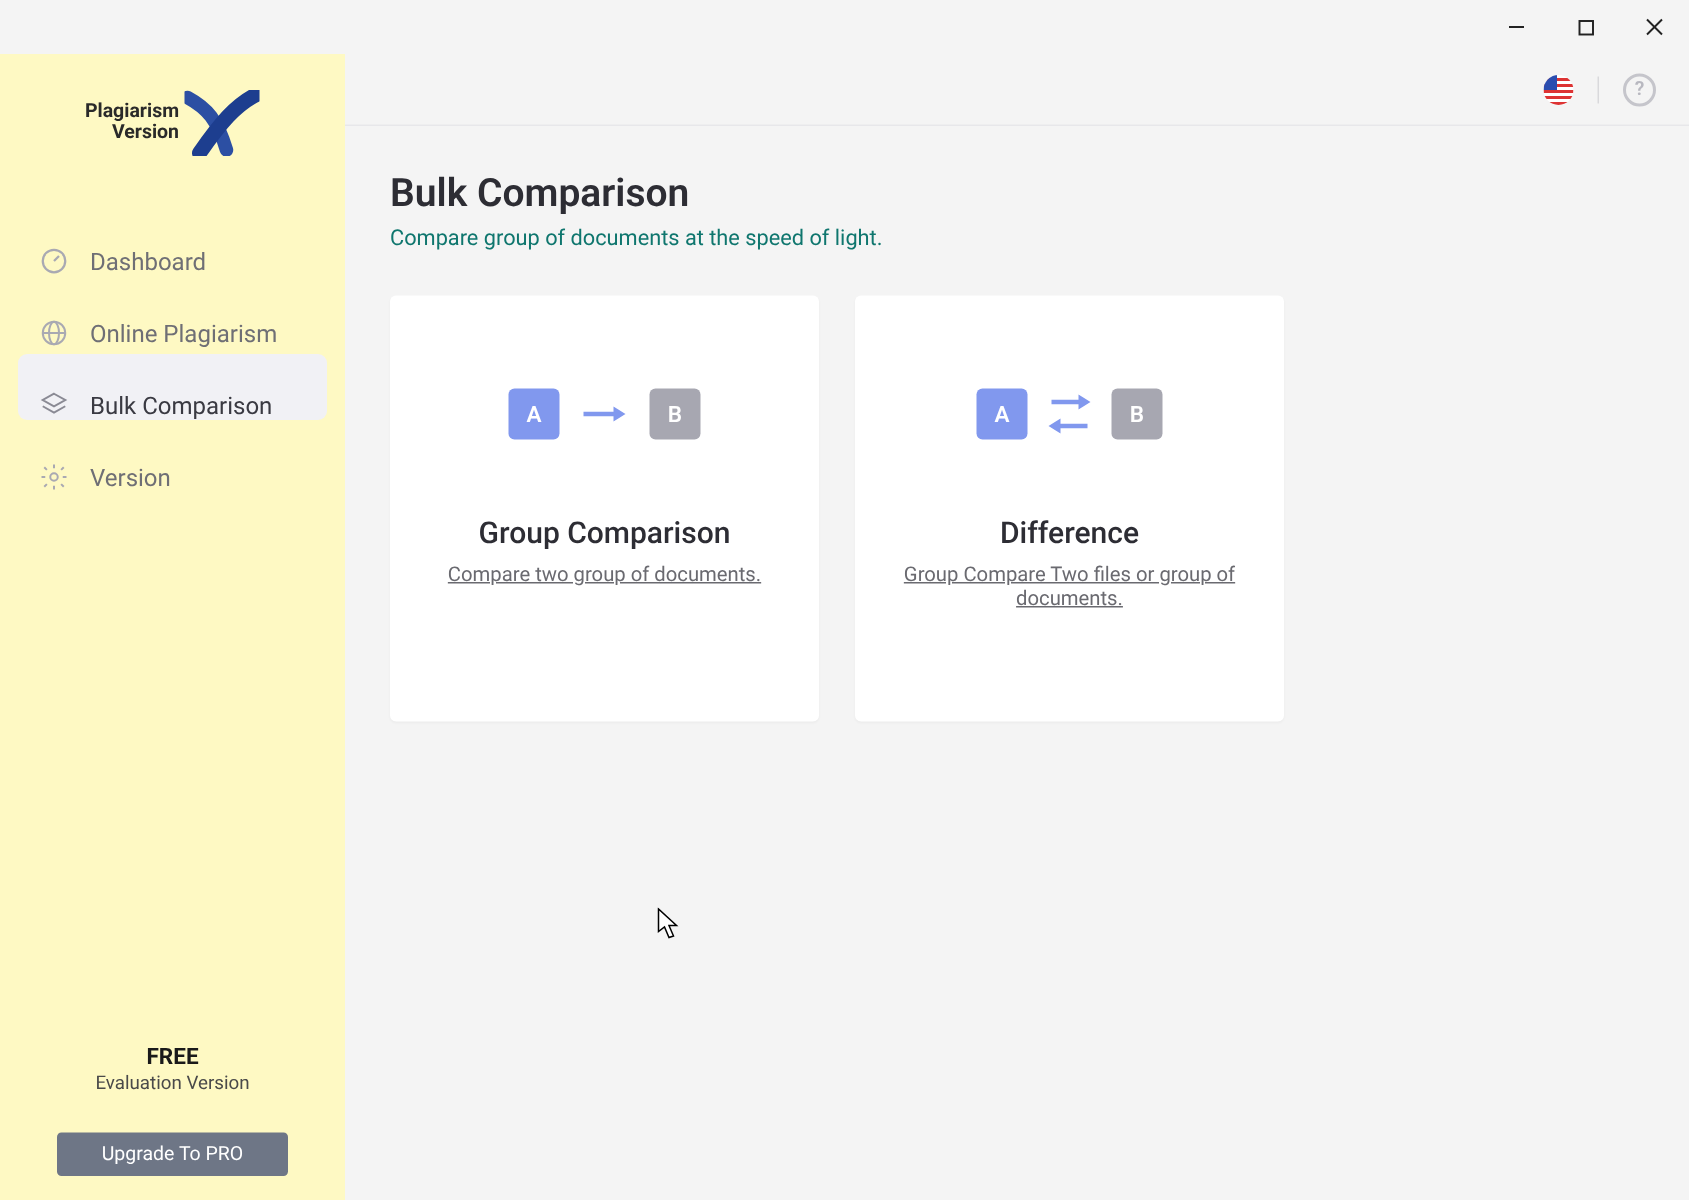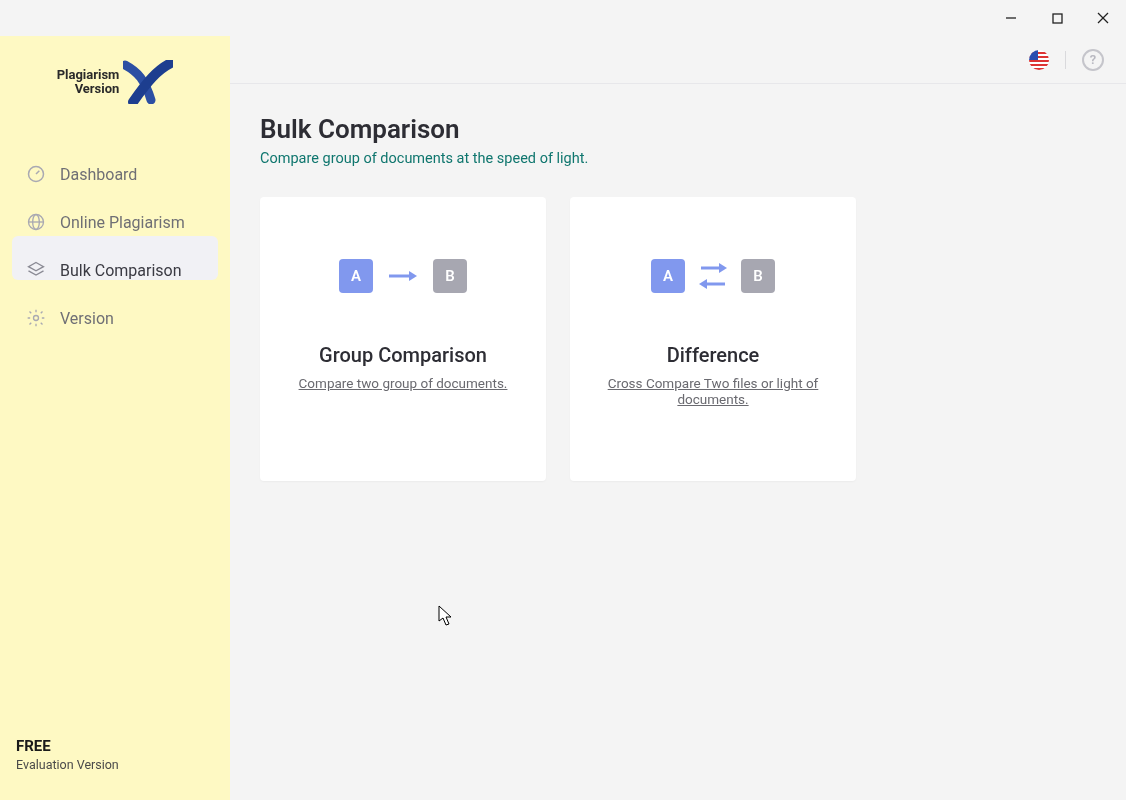--- a/index.html
+++ b/index.html
@@ -78,24 +78,24 @@
   .nav-item.active {
     background: #f1f1f5;
     color: #3a3a42;
   }
   .nav-ico { width: 20px; height: 20px; flex-shrink: 0; display:flex; align-items:center; justify-content:center; }
   .nav-ico svg { width: 20px; height: 20px; }
 
   .sidebar-bottom {
     margin-top: auto;
     padding: 16px;
-    text-align: left;
+    text-align: center;
   }
   .free-label { font-weight: 700; font-size: 15px; color: #1a1a1a; }
-  .eval-label { font-size: 12.5px; color: #4a4a4a; margin-bottom: 12px; margin-top:2px;}
+  .eval-label { font-size: 12.5px; color: #4a4a4a; margin-bottom: 25px; margin-top:2px;}
   .upgrade-btn {
     display: inline-block;
     width: 154px;
     padding: 7px 0;
     background: #6e7686;
     color: #fff;
     font-size: 13px;
     border-radius: 3px;
     cursor: pointer;
   }
@@ -251,20 +251,21 @@
               <path d="M12 2v3M12 19v3M4.2 4.2l2.1 2.1M17.7 17.7l2.1 2.1M2 12h3M19 12h3M4.2 19.8l2.1-2.1M17.7 6.3l2.1-2.1"></path>
             </svg>
         </span>
         <span>Version</span>
       </div>
     </div>
 
     <div class="sidebar-bottom">
       <div class="free-label">FREE</div>
       <div class="eval-label">Evaluation Version</div>
+      <div class="upgrade-btn">Upgrade To PRO</div>
     </div>
   </div>
 
   <div class="main">
     <div class="topbar">
       <span class="lang-icon">
         <svg width="20" height="20" viewBox="0 0 20 20">
           <defs>
               <clipPath id="fc">
                 <circle cx="10" cy="10" r="10"></circle>
@@ -319,21 +320,21 @@
                   </svg>
                 <svg viewBox="0 0 32 12">
                     <line x1="6" y1="6" x2="28" y2="6" stroke="#8198ee" stroke-width="3"></line>
                     <path d="M10 1 L2 6 L10 11" fill="#8198ee"></path>
                   </svg>
               </div>
               <div class="ibox b">B</div>
             </div>
           </div>
           <div class="card-title">Difference</div>
-          <div class="card-desc">Cross Compare Two files or light of documents.</div>
+          <div class="card-desc">Group Compare Two files or group of documents.</div>
         </div>
       </div>
     </div>
   </div>
 </div>
 
 <svg class="cursor" viewBox="0 0 16 22">
   <path d="M1 1 L1 16 L5 13 L8 20 L11 19 L8 12 L13 12 Z" fill="#fff" stroke="#000" stroke-width="1"></path>
 </svg>
 

